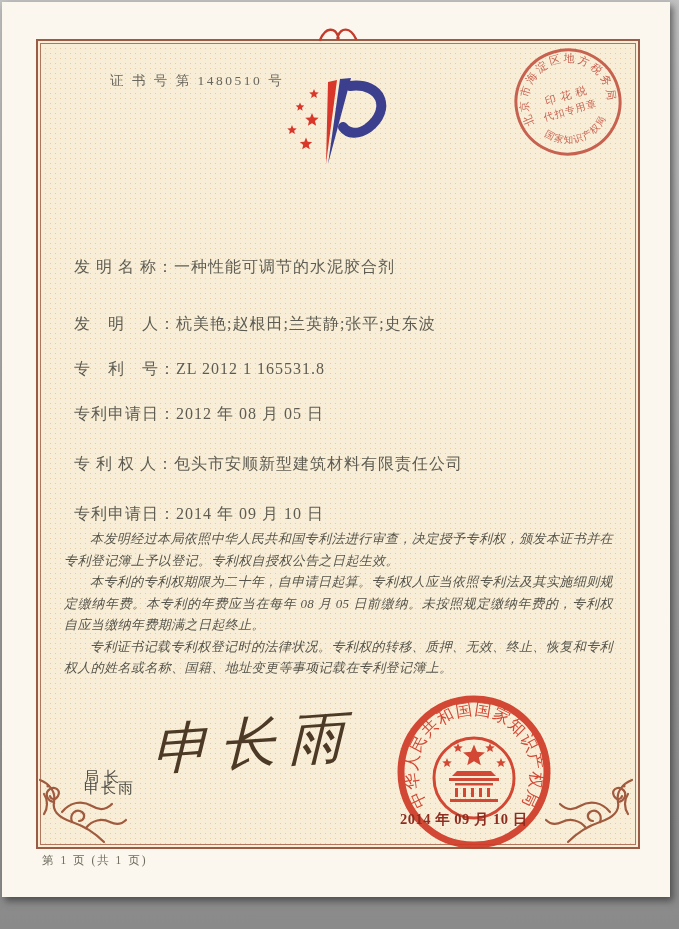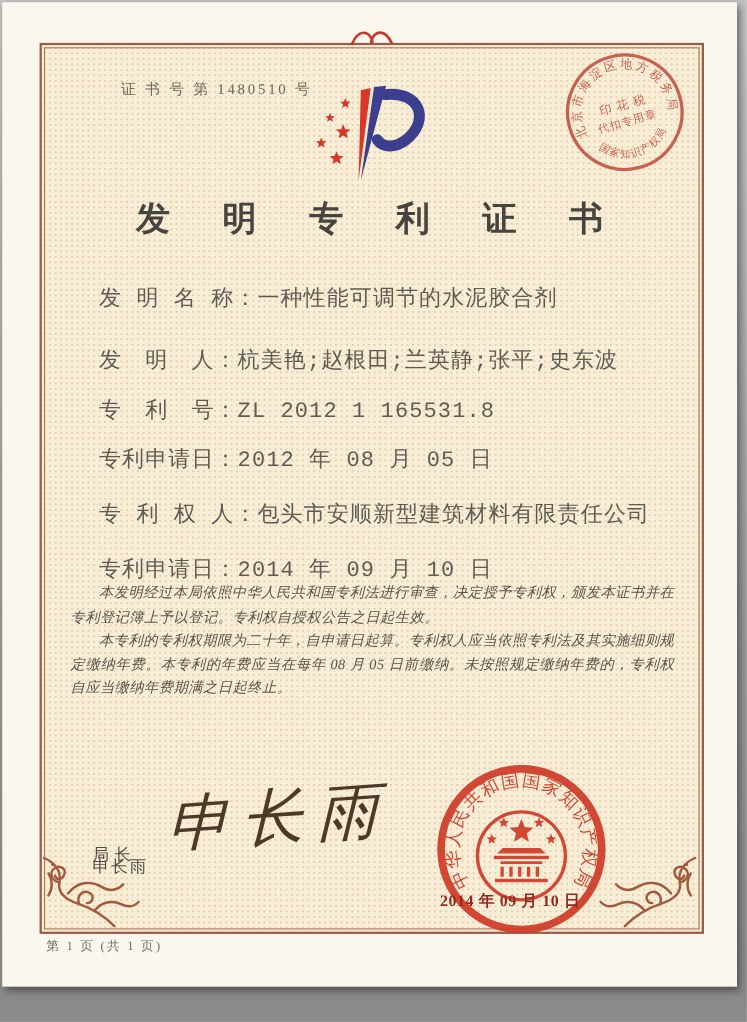--- a/index.html
+++ b/index.html
@@ -35,22 +35,22 @@
   }
   .tax-seal{position:absolute;left:500px;top:34px;width:132px;height:132px;opacity:.85;}
   .logo{position:absolute;left:276px;top:72px;width:114px;height:96px;}
   .top-orn{position:absolute;left:314px;top:20px;width:44px;height:26px;}
   .title{
     position:absolute;left:0;right:0;top:176px;text-align:center;
     font-size:31px;font-weight:600;color:#45443f;
     letter-spacing:20px;padding-left:20px;
   }
   .field-row{
-    position:absolute;left:88px;width:540px;
-    font-size:20px;color:#5e5c52;letter-spacing:1px;white-space:nowrap;font-family:Liberation Mono, monospace;
+    position:absolute;left:72px;width:540px;
+    font-size:16px;color:#5e5c52;letter-spacing:1px;white-space:nowrap;
   }
   .fr1{top:255px}.fr2{top:312px}.fr3{top:357px}.fr4{top:402px}.fr5{top:452px}.fr6{top:502px}
   .paras{
     position:absolute;left:62px;top:526px;width:549px;
     font-size:13px;line-height:21.5px;color:#56544a;
     text-align:justify;font-style:italic;
   }
   .paras p{margin:0;text-indent:2em;letter-spacing:.4px;}
   .sig-title{position:absolute;left:82px;top:744px;font-size:15px;color:#4e4c44;letter-spacing:5px;margin-top:22px;}
   .sig-name{position:absolute;left:82px;top:777px;font-size:15px;color:#4e4c44;letter-spacing:2px;}
@@ -119,32 +119,32 @@
         <use href="#star" transform="translate(22,33) scale(.45)"></use>
         <use href="#star" transform="translate(34,46) scale(.7)"></use>
         <use href="#star" transform="translate(14,56) scale(.5)"></use>
         <use href="#star" transform="translate(28,70) scale(.65)"></use>
       </g>
       <polygon points="50,8 59,6 48,90" fill="#d8372a"></polygon>
       <polygon points="62,5 73,4 50,90" fill="#3c3e8e"></polygon>
       <path d="M72,12 C104,8 114,36 90,54 C80,61 70,60 65,53" fill="none" stroke="#3c3e8e" stroke-width="10" stroke-linecap="round"></path>
     </svg>
 
-    <div class="title">发 明 专 利 证 书</div>
 
     <div class="field-row fr1"><span>发 明 名 称：</span><span>一种性能可调节的水泥胶合剂</span></div>
     <div class="field-row fr2"><span>发　明　人：</span><span>杭美艳;赵根田;兰英静;张平;史东波</span></div>
     <div class="field-row fr3"><span>专　利　号：</span><span>ZL 2012 1 165531.8</span></div>
     <div class="field-row fr4"><span>专利申请日：</span><span>2012 年 08 月 05 日</span></div>
     <div class="field-row fr5"><span>专 利 权 人：</span><span>包头市安顺新型建筑材料有限责任公司</span></div>
     <div class="field-row fr6"><span>专利申请日：</span><span>2014 年 09 月 10 日</span></div>
 
     <div class="paras">
       <p>本发明经过本局依照中华人民共和国专利法进行审查，决定授予专利权，颁发本证书并在专利登记簿上予以登记。专利权自授权公告之日起生效。</p>
       <p>本专利的专利权期限为二十年，自申请日起算。专利权人应当依照专利法及其实施细则规定缴纳年费。本专利的年费应当在每年 08 月 05 日前缴纳。未按照规定缴纳年费的，专利权自应当缴纳年费期满之日起终止。</p>
+      <p>专利证书记载专利权登记时的法律状况。专利权的转移、质押、无效、终止、恢复和专利权人的姓名或名称、国籍、地址变更等事项记载在专利登记簿上。</p>
     </div>
 
     <div class="sig-title">局长</div>
     <div class="sig-name">申长雨</div>
     <div class="autograph">申长雨</div>
 
     <svg class="main-seal" viewBox="0 0 180 180">
       <g transform="translate(90,90)" fill="#cf3a27">
         <circle r="73" fill="none" stroke="#cf3a27" stroke-width="7"></circle>
         <path id="arcMain" d="M -46.7 32.7 A 57 57 0 1 1 46.7 32.7" fill="none"></path>

